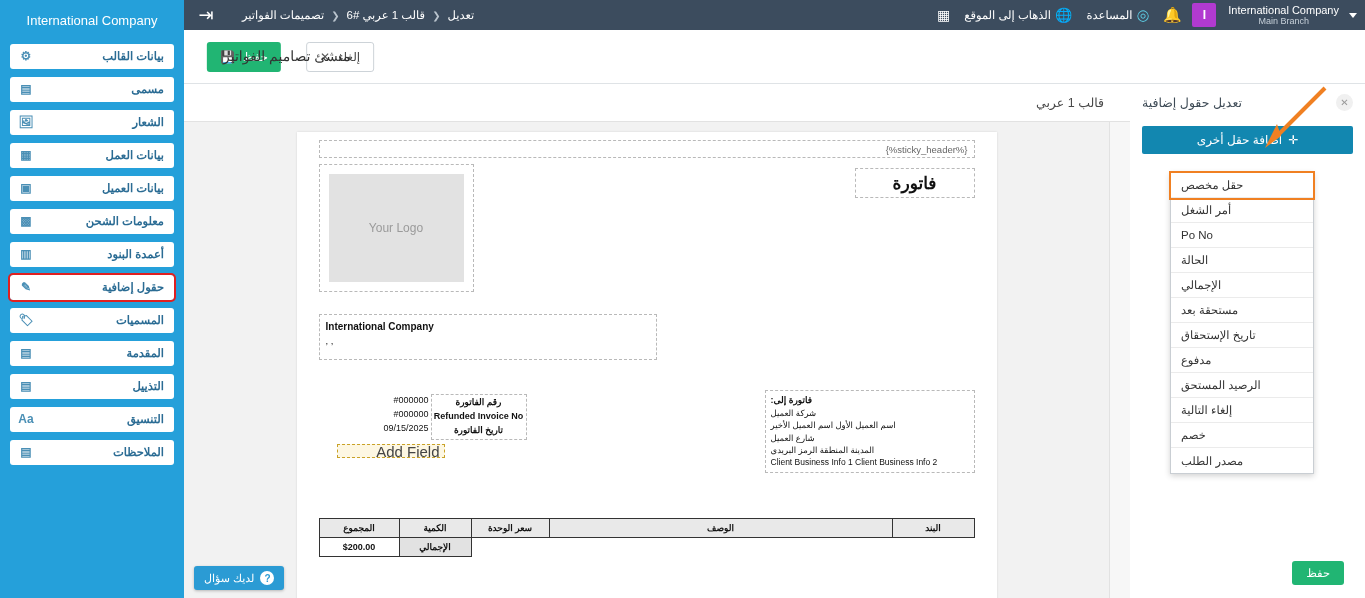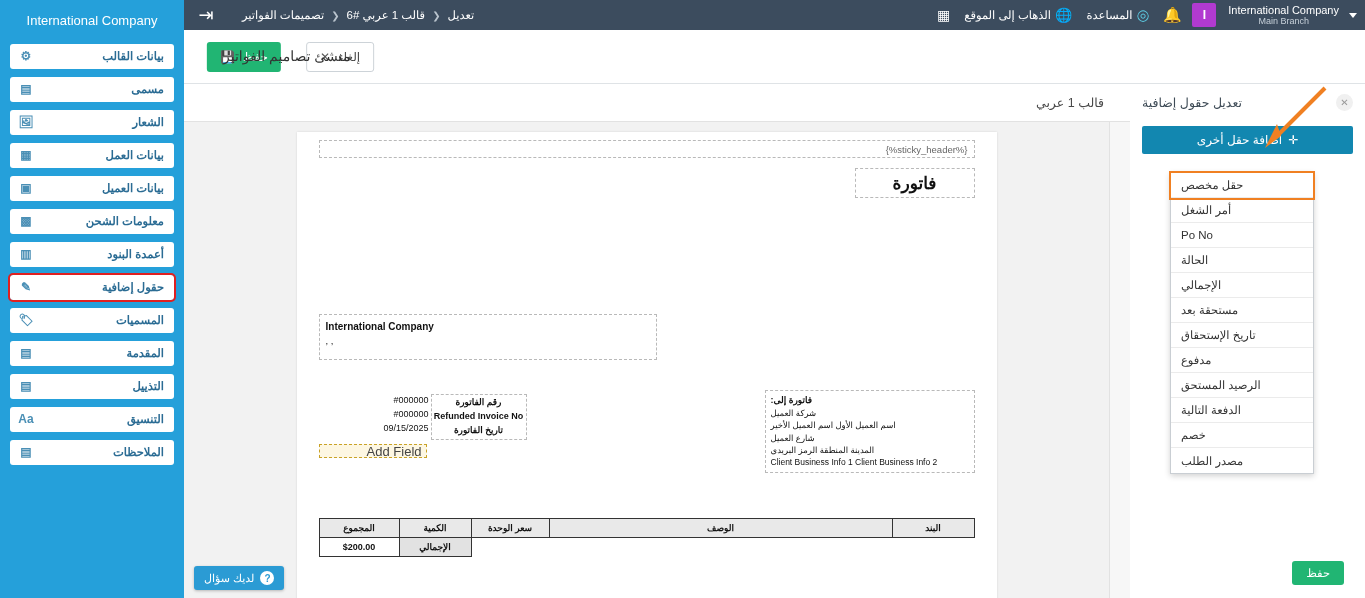--- a/index.html
+++ b/index.html
@@ -291,25 +291,25 @@
   }
   .meta-labels {
     position: absolute; top: 262px; left: 134px;
     width: 96px;
     font-size: 9px; font-weight: bold; color: #111;
     text-align: center; line-height: 1.55;
     border: 1px dashed #b9b9b9;
     padding: 1px 2px;
   }
   .add-field-slot {
-    position: absolute; top: 312px; left: 22px;
+    position: absolute; top: 312px; left: 40px;
     width: 108px; height: 14px;
     border: 1px dashed #c9a227;
     background: #fdf7e3;
-    font-size: 13px; color: #444;
+    font-size: 15px; color: #444;
     display: flex; align-items: center; justify-content: flex-end;
     padding-right: 4px;
   }
   .bill-to {
     position: absolute; top: 258px; right: 22px;
     width: 210px;
     border: 1px dashed #b9b9b9;
     padding: 3px 5px;
     font-size: 8.5px; color: #111;
     text-align: left; line-height: 1.45;
@@ -439,21 +439,21 @@
         <div class="dd-item">
             <span>تاريخ الإستحقاق</span>
           </div>
         <div class="dd-item">
             <span>مدفوع</span>
           </div>
         <div class="dd-item">
             <span>الرصيد المستحق</span>
           </div>
         <div class="dd-item">
-            <span>الدفعة التالية</span>
+            <span>إلغاء التالية</span>
           </div>
         <div class="dd-item">
             <span>خصم</span>
           </div>
         <div class="dd-item">
             <span>مصدر الطلب</span>
           </div>
       </div>
 
       <button class="panel-save">حفظ</button>
@@ -469,20 +469,23 @@
         <div class="scroll-thumb"></div>
       </div>
 
       <div class="doc-canvas">
         <div class="paper">
 
           <div class="sticky-header">{%sticky_header%}</div>
 
           <div class="invoice-word">فاتورة</div>
 
+          <div class="logo-box">
+            <div class="logo-inner">Your Logo</div>
+          </div>
 
           <div class="company-box">
             <b>International Company</b><br>
             <span>, ,</span>
           </div>
 
           <div class="meta-left">
             <div>#000000</div>
             <div>#000000</div>
             <div>09/15/2025</div>

